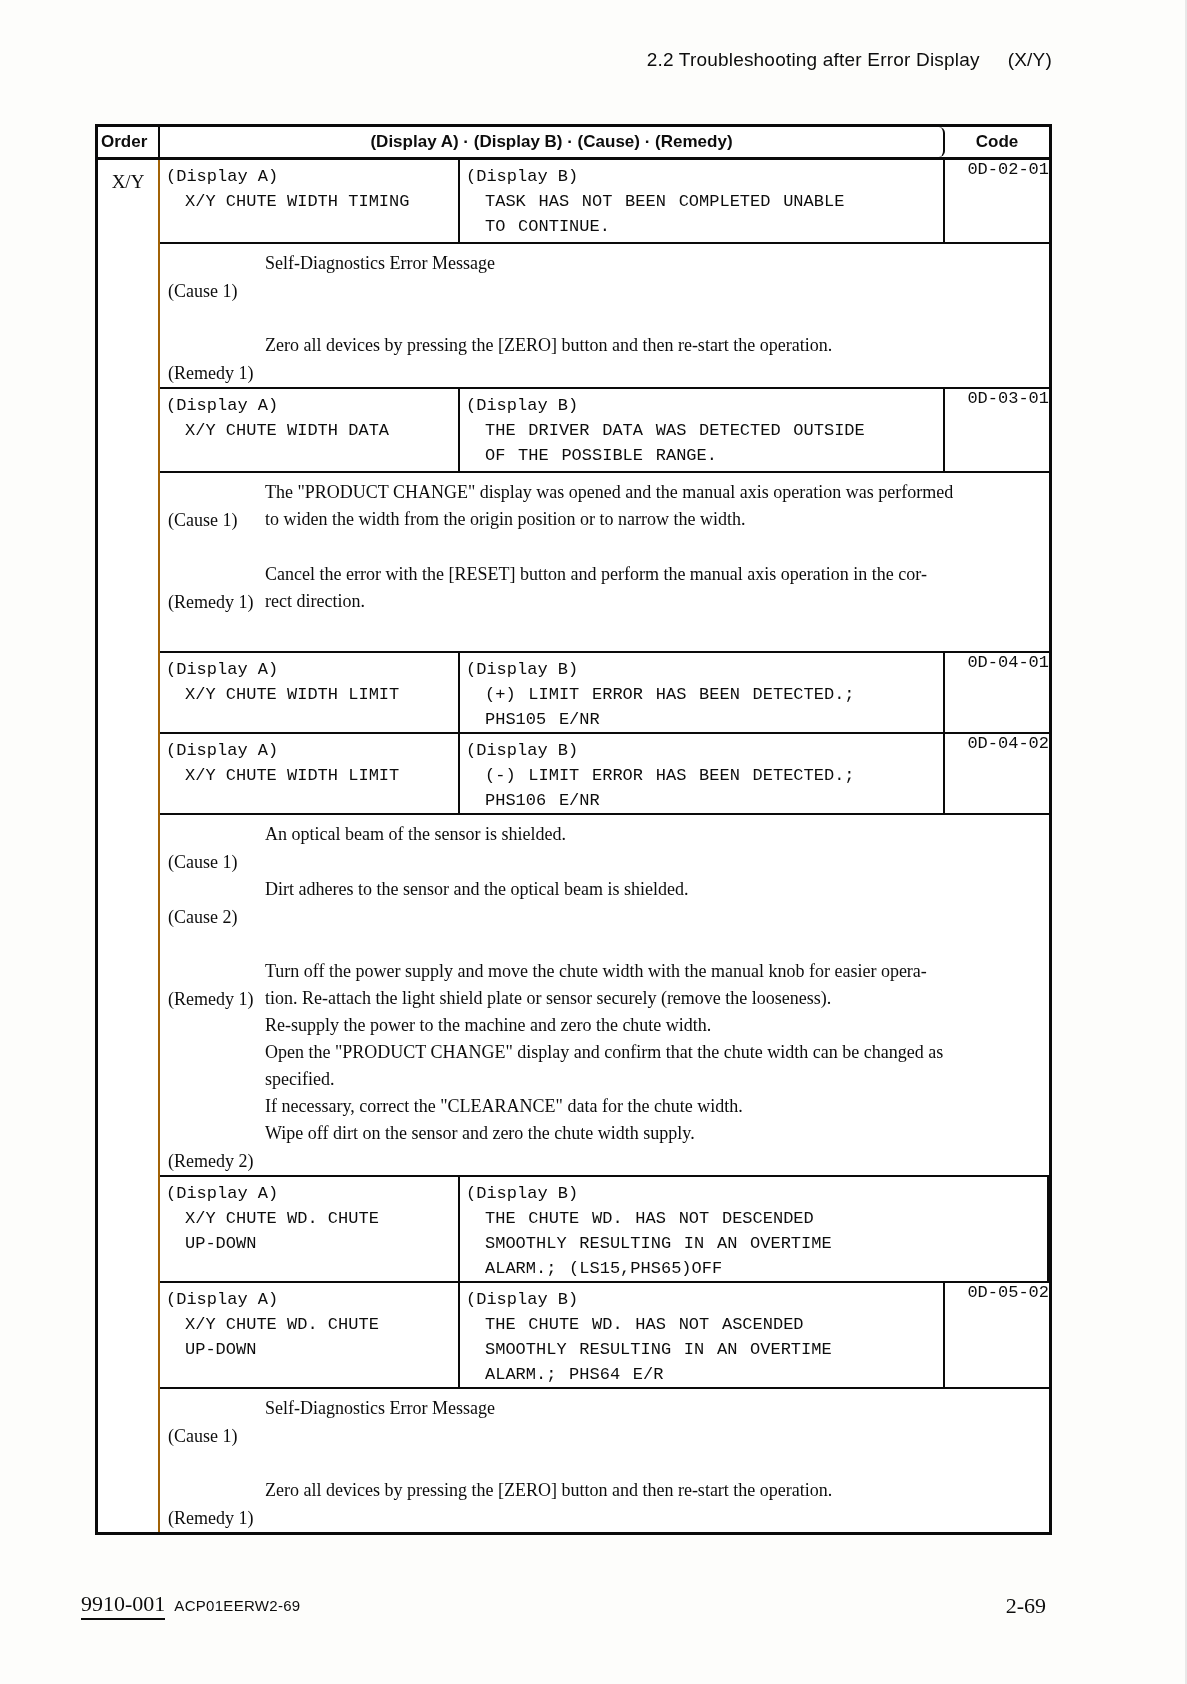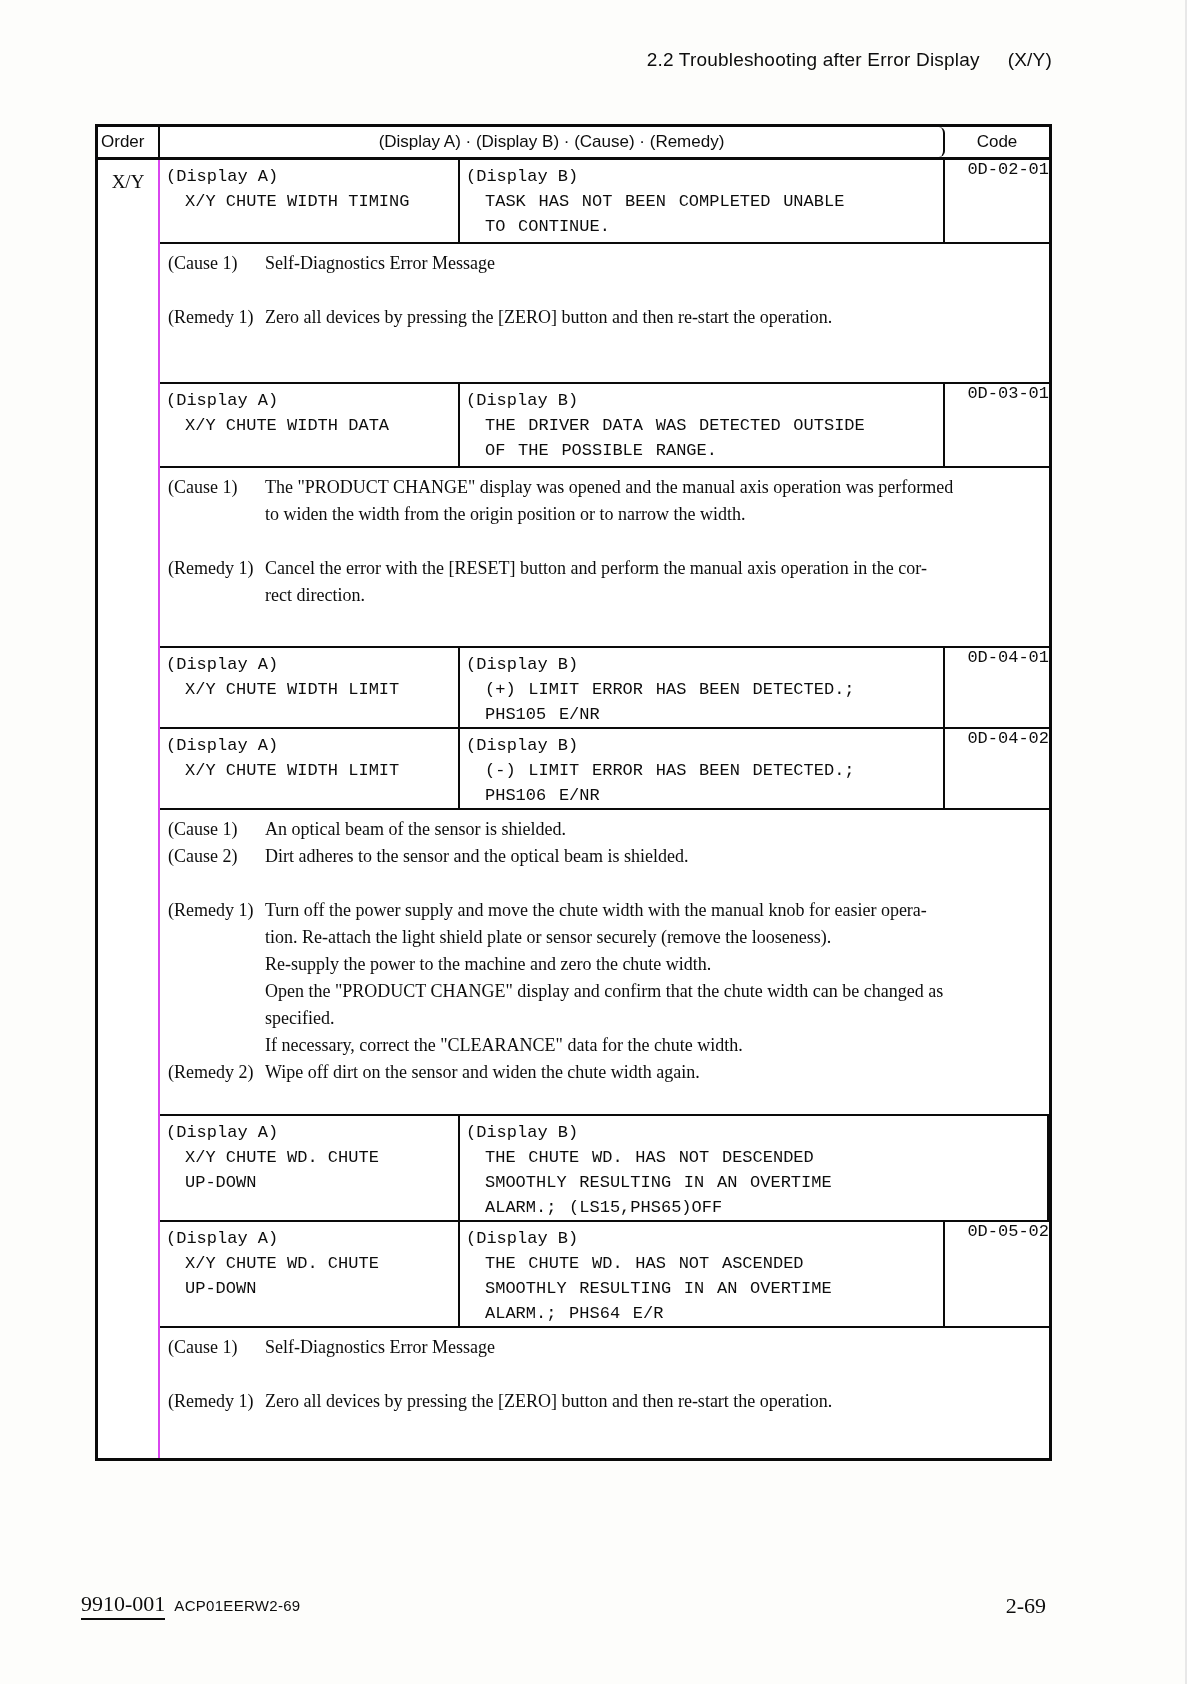--- a/index.html
+++ b/index.html
@@ -4,43 +4,43 @@
 <style>
   html,body{margin:0;padding:0;background:#e8e8e8;}
   .page{position:relative;width:1185px;height:1684px;background:#fdfdfb;color:#0d0d0d;
         font-family:"Liberation Sans",sans-serif;overflow:hidden;}
   
   .doc-header{position:absolute;top:49px;right:133px;font-size:19px;letter-spacing:.2px;}
   .doc-header .scope{margin-left:28px;}
   
   .err-table{position:absolute;left:95px;top:124px;width:957px;box-sizing:border-box;
              border:3px solid #0a0a0a;background:#fff;}
-  .thead{display:flex;border-bottom:3px solid #0a0a0a;height:33px;font-size:17px;box-sizing:border-box;}
+  .thead{display:flex;border-bottom:3px solid #0a0a0a;height:33px;font-size:17px;box-sizing:border-box;font-weight:bold;}
   .th{box-sizing:border-box;padding-top:5px;}
   .th-order{width:62px;border-right:2px solid #0a0a0a;padding-left:3px;}
   .th-mid{flex:1;text-align:center;border-right:2px solid #0a0a0a;border-radius:6px;}
   .th-code{width:104px;text-align:center;}
   .tbody{display:flex;align-items:stretch;}
-  .order-col{width:62px;flex:none;border-right:2px solid #d946ef;box-sizing:border-box;
+  .order-col{width:62px;flex:none;border-right:2px solid #a16207;box-sizing:border-box;
              font-family:"Liberation Serif",serif;font-size:19px;text-align:center;padding-top:11px;}
   .main-col{flex:1;display:flex;flex-direction:column;min-width:0;}
   .block{border-bottom:2px solid #0a0a0a;box-sizing:border-box;}
   .block:last-child{border-bottom:none;}
   .display-row{display:flex;align-items:stretch;font-family:Liberation Mono, monospace;}
   .cell{box-sizing:border-box;}
   .cell-a{width:300px;flex:none;border-right:2px solid #0a0a0a;padding:4px 4px 0 6px;}
   .cell-b{flex:1;min-width:0;border-right:2px solid #0a0a0a;padding:4px 4px 0 6px;}
   .cell-code{width:104px;flex:none;text-align:right;font-size:17px;}
   .lbl{font-size:17px;line-height:25px;}
   .content{font-size:17px;line-height:25px;white-space:pre-line;padding-left:19px;}
   .cell-b .content{word-spacing:2.5px;}
   .cause-block{padding:6px 8px 0 8px;font-family:"Liberation Serif",serif;
                font-size:18px;line-height:27px;}
   .para{display:flex;}
-  .plabel{width:97px;flex:none;}
+  .plabel{width:97px;flex:none;margin-top:28px;}
   .ptext{flex:1;white-space:pre-line;min-width:0;}
   .gap-top{margin-top:27px;}
   
   .footer-left{position:absolute;left:81px;top:1591px;white-space:nowrap;}
   .doc-number{font-family:"Liberation Serif",serif;font-size:22px;border-bottom:2px solid #0a0a0a;
               padding-bottom:1px;display:inline-block;}
   .doc-code{font-size:15px;margin-left:9px;letter-spacing:.3px;}
   .footer-right{position:absolute;right:139px;top:1593px;font-family:"Liberation Serif",serif;font-size:22px;}
 </style>
 </head>
@@ -154,21 +154,21 @@
             <span class="plabel">(Remedy 1)</span>
             <span class="ptext">Turn off the power supply and move the chute width with the manual knob for easier opera-
 tion. Re-attach the light shield plate or sensor securely (remove the looseness).
 Re-supply the power to the machine and zero the chute width.
 Open the "PRODUCT CHANGE" display and confirm that the chute width can be changed as
 specified.
 If necessary, correct the "CLEARANCE" data for the chute width.</span>
           </div>
           <div class="para">
             <span class="plabel">(Remedy 2)</span>
-            <span class="ptext">Wipe off dirt on the sensor and widen the chute width again.</span>
+            <span class="ptext">Wipe off dirt on the sensor and zero the chute width supply.</span>
           </div>
         </div>
 
         <div class="block display-row" style="min-height:106px">
           <div class="cell cell-a">
             <div class="lbl">(Display A)</div>
             <div class="content">X/Y CHUTE WD. CHUTE
 UP-DOWN</div>
           </div>
           <div class="cell cell-b">

